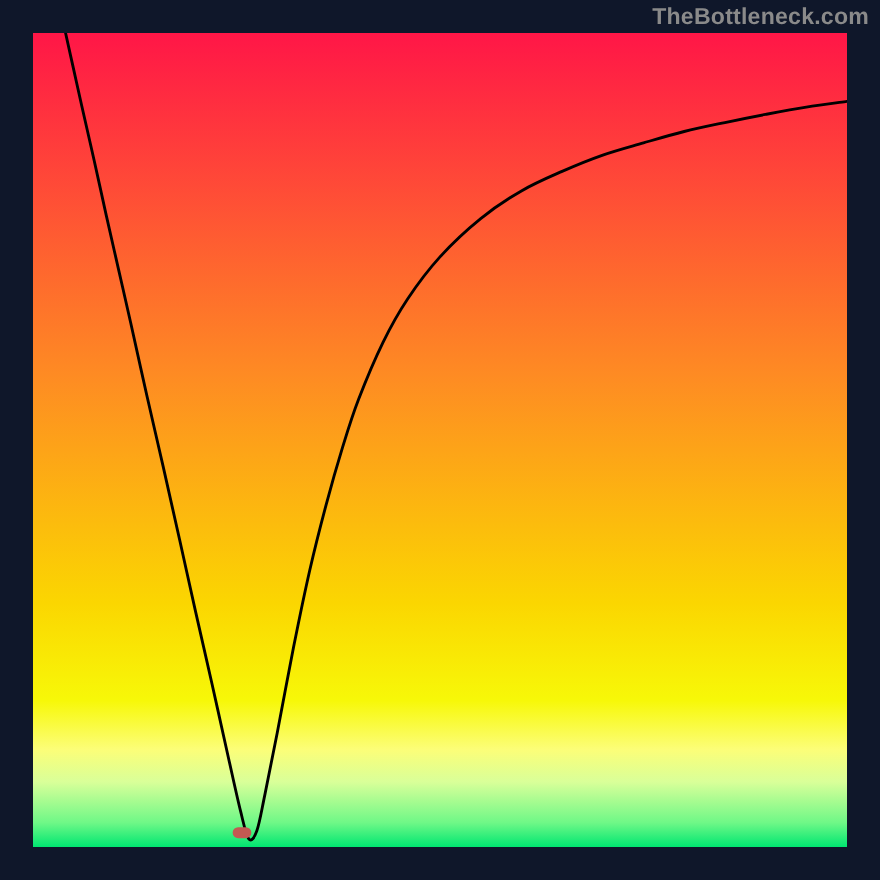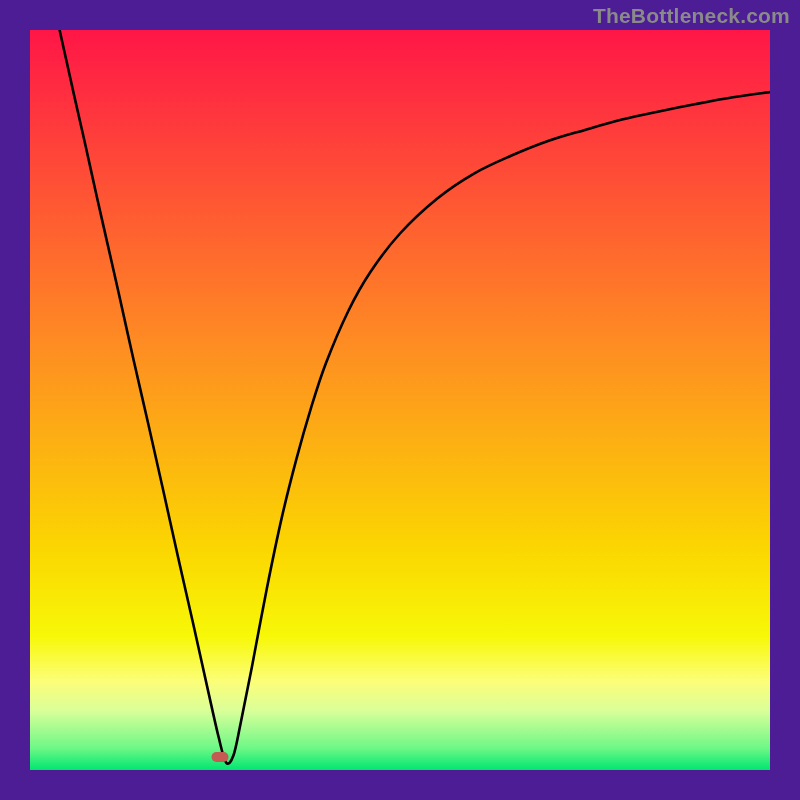--- a/index.html
+++ b/index.html
@@ -9,21 +9,21 @@
     height: 800px;
     background: #000;
     overflow: hidden;
   }
   .frame {
     position: absolute;
     left: 0;
     top: 0;
     width: 800px;
     height: 800px;
-    background: #4c1d95;
+    background: #0f172a;
   }
   .plot {
     position: absolute;
     left: 30px;
     top: 30px;
     width: 740px;
     height: 740px;
     overflow: hidden;
   }
   .gradient {

